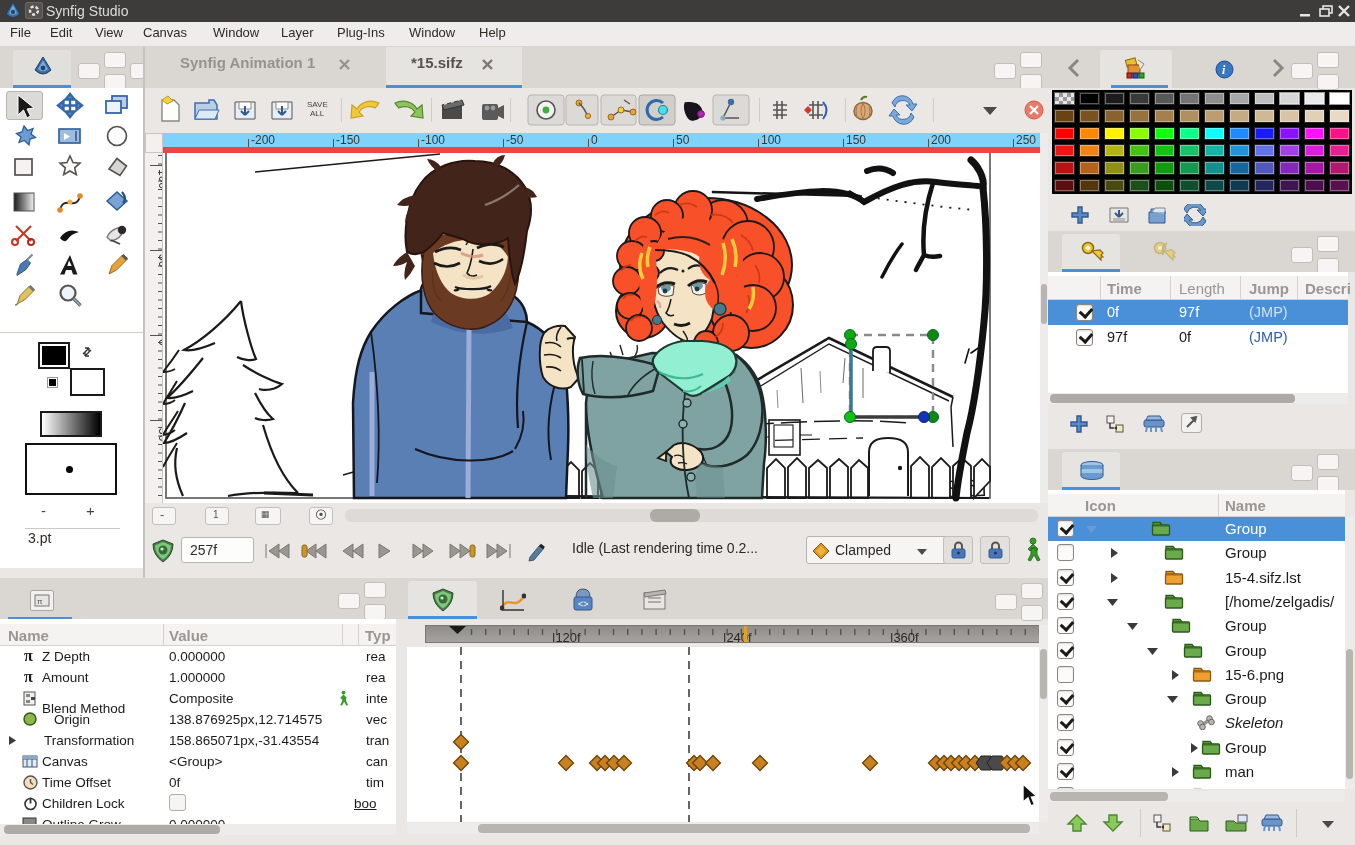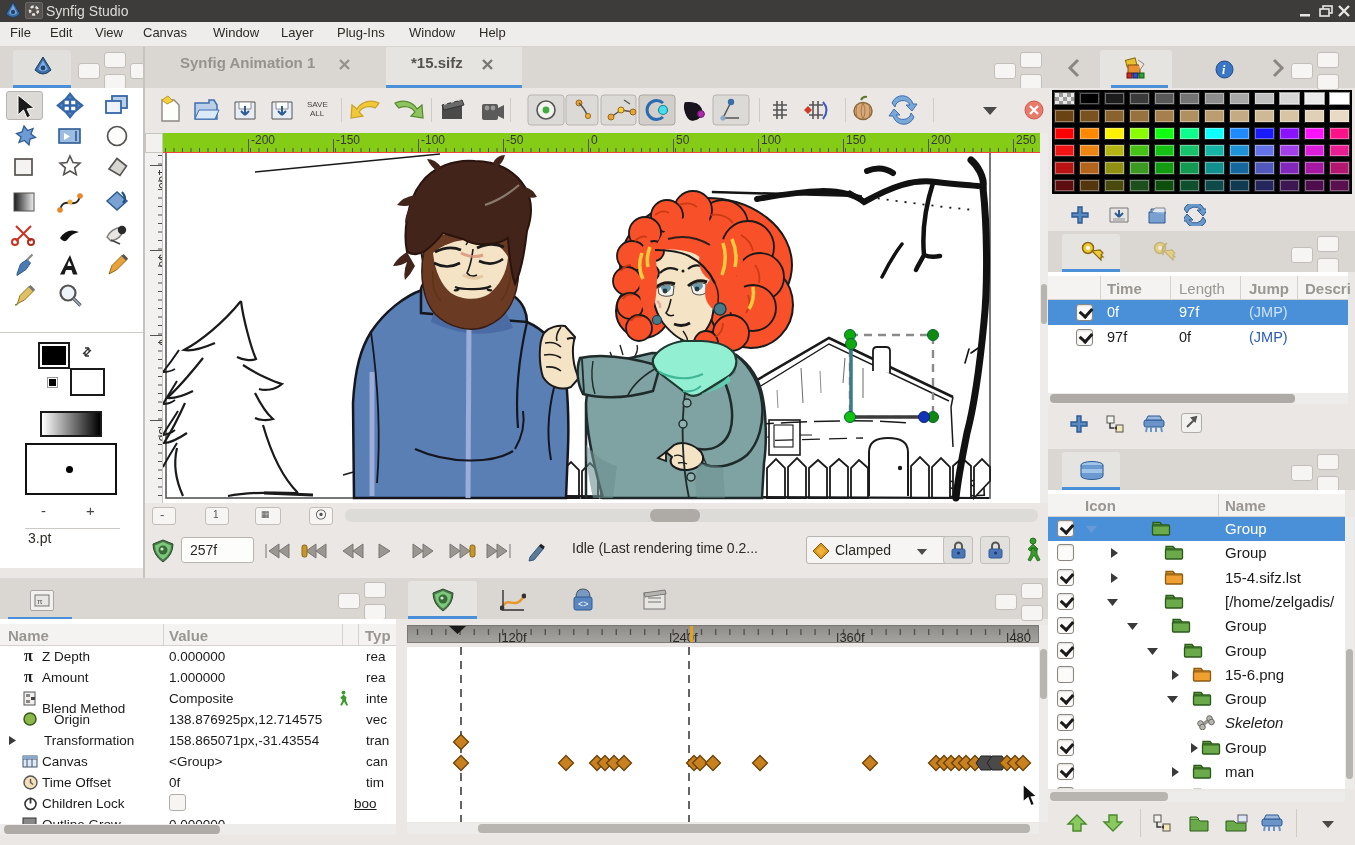--- a/index.html
+++ b/index.html
@@ -282,21 +282,21 @@
             <path d="M8 3 a 8 8 0 0 1 -15 2 l4 0 -6 -6 -5 7 4 0 a 11 11 0 0 0 21 1 Z" fill="#7aa8d8" stroke="#3f6fae"></path>
           </g>
         <rect x="788" y="10" width="1" height="24" fill="#cfccc8"></rect>
         <path d="M838 19 h14 l-7 8 Z" fill="#4a4a4a"></path>
         <circle cx="889" cy="22" r="9" fill="#e87a6a" stroke="#d05848"></circle>
           <path d="M885 18 l8 8 m0 -8 l-8 8" stroke="#fff" stroke-width="2.2"></path>
       </g>
     </svg>
 
     <div class="abs" style="left:0;top:86px;width:18px;height:20px;background:#f2f1ef;border:1px solid #c9c6c2;"></div>
-    <div id="hruler" class="abs" style="left:18px;top:86px;width:877px;height:20px;background:#84cc16;border-bottom:1px solid #ef4444;overflow:hidden;">
+    <div id="hruler" class="abs" style="left:18px;top:86px;width:877px;height:20px;background:#7dd3fc;border-bottom:6px solid #ef4444;overflow:hidden;">
       <svg width="877" height="20">
         <g id="hticks" stroke="#55524f">
             <line x1="2.5" y1="15" x2="2.5" y2="20" stroke-width="1"></line>
             <line x1="11" y1="15" x2="11" y2="20" stroke-width="1"></line>
             <line x1="19.5" y1="15" x2="19.5" y2="20" stroke-width="1"></line>
             <line x1="28" y1="15" x2="28" y2="20" stroke-width="1"></line>
             <line x1="36.5" y1="15" x2="36.5" y2="20" stroke-width="1"></line>
             <line x1="45" y1="15" x2="45" y2="20" stroke-width="1"></line>
             <line x1="53.5" y1="15" x2="53.5" y2="20" stroke-width="1"></line>
             <line x1="62" y1="15" x2="62" y2="20" stroke-width="1"></line>
@@ -945,21 +945,21 @@
       </svg>
     <svg class="abs" style="left:243px;top:10px" width="24" height="23">
         <rect x="1" y="5" width="21" height="16" fill="#e8e6e2" stroke="#777"></rect>
         <path d="M1 5 l21 -3 1 4 -21 3 Z" fill="#b8b5b0" stroke="#777"></path>
         <path d="M5 10 h13 M5 14 h13" stroke="#999" stroke-width="1.4"></path>
       </svg>
     <div class="cbtn" style="left:595px;top:16px;"></div>
     <div class="cbtn" style="left:621px;top:5px;"></div>
     <div class="cbtn" style="left:621px;top:27px;"></div>
 
-    <div class="abs" style="left:7px;top:47px;width:632px;height:18px;background:linear-gradient(#8f8d8a,#a5a3a0);border:1px solid #7a7875;overflow:hidden;">
+    <div class="abs" style="left:25px;top:47px;width:632px;height:18px;background:linear-gradient(#8f8d8a,#a5a3a0);border:1px solid #7a7875;overflow:hidden;padding-left:36px;">
       <svg width="632" height="22">
         <g id="tticks" stroke="#55534f">
             <line x1="9.5" y1="3" x2="9.5" y2="9" stroke-width="1.4"></line>
             <line x1="23.7" y1="3" x2="23.7" y2="9" stroke-width="1.4"></line>
             <line x1="37.9" y1="3" x2="37.9" y2="9" stroke-width="1.4"></line>
             <line x1="52.099999999999994" y1="3" x2="52.099999999999994" y2="9" stroke-width="1.4"></line>
             <line x1="66.3" y1="3" x2="66.3" y2="9" stroke-width="1.4"></line>
             <line x1="80.5" y1="3" x2="80.5" y2="9" stroke-width="1.4"></line>
             <line x1="94.7" y1="3" x2="94.7" y2="9" stroke-width="1.4"></line>
             <line x1="108.9" y1="3" x2="108.9" y2="9" stroke-width="1.4"></line>

